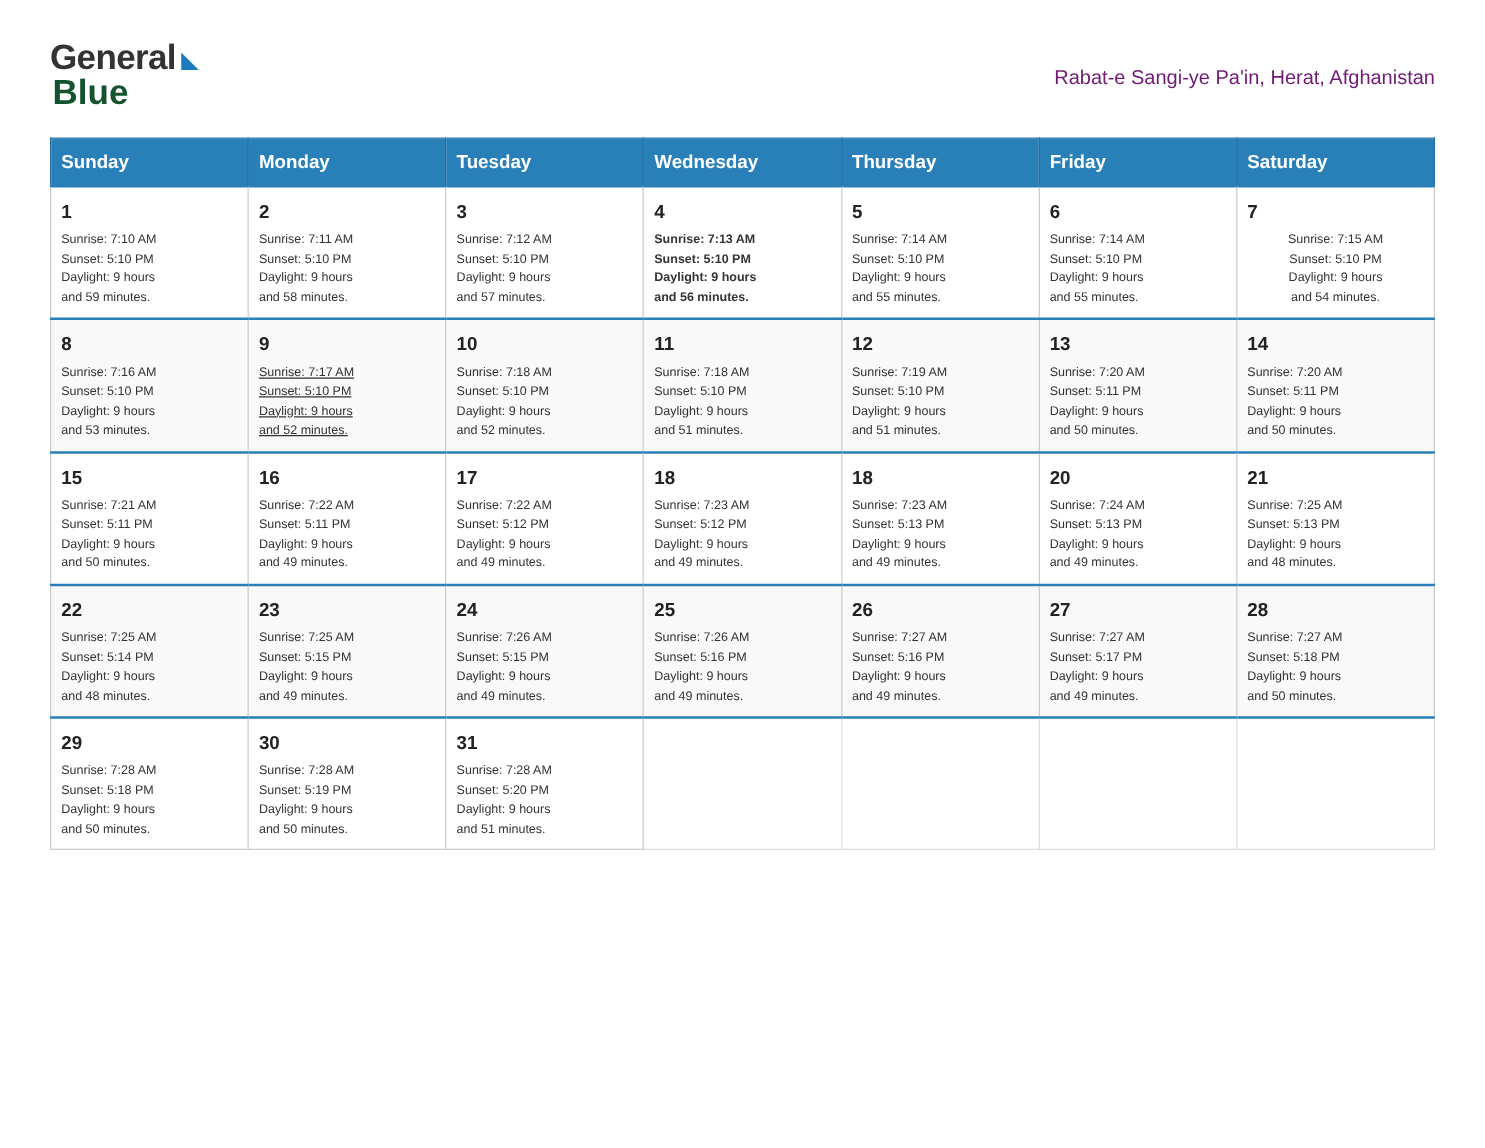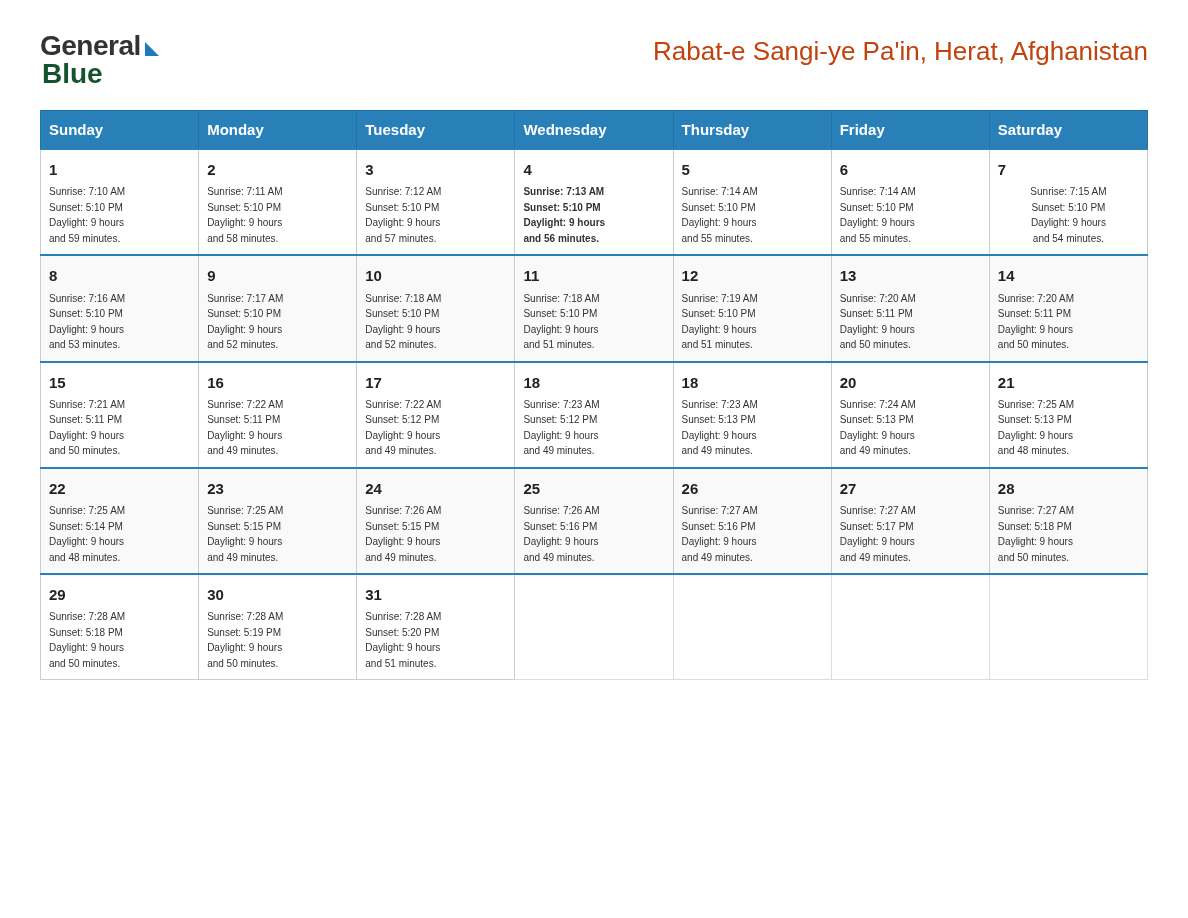--- a/index.html
+++ b/index.html
@@ -50,23 +50,23 @@
     .title-block {
       text-align: right;
     }
     .month-title {
       font-size: 52px;
       font-weight: bold;
       color: #222;
       line-height: 1.1;
     }
     .location-title {
-      font-size: 26px;
-      color: #c2410c;
-      margin-top: 6px;
+      font-size: 16px;
+      color: #701a75;
+      margin-top: 24px;
     }
     table {
       width: 100%;
       border-collapse: collapse;
       table-layout: fixed;
     }
     th {
       background-color: #2980b9;
       color: white;
       padding: 10px 8px;
@@ -189,21 +189,21 @@
       <tr class="week-row">
         <td>
           <span class="day-num">8</span>
           <div class="day-info" style="white-space: pre-line;">Sunrise: 7:16 AM
 Sunset: 5:10 PM
 Daylight: 9 hours
 and 53 minutes.</div>
         </td>
         <td>
           <span class="day-num">9</span>
-          <div class="day-info" style="white-space: pre-line;">Sunrise: 7:17 AM
+          <div class="day-info" style="white-space: pre-line; text-decoration: underline;">Sunrise: 7:17 AM
 Sunset: 5:10 PM
 Daylight: 9 hours
 and 52 minutes.</div>
         </td>
         <td>
           <span class="day-num">10</span>
           <div class="day-info" style="white-space: pre-line;">Sunrise: 7:18 AM
 Sunset: 5:10 PM
 Daylight: 9 hours
 and 52 minutes.</div>

